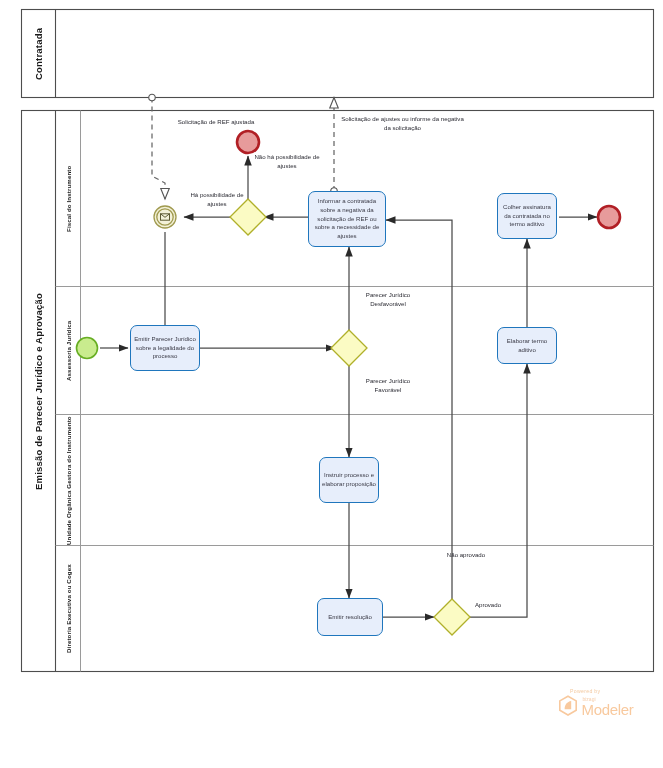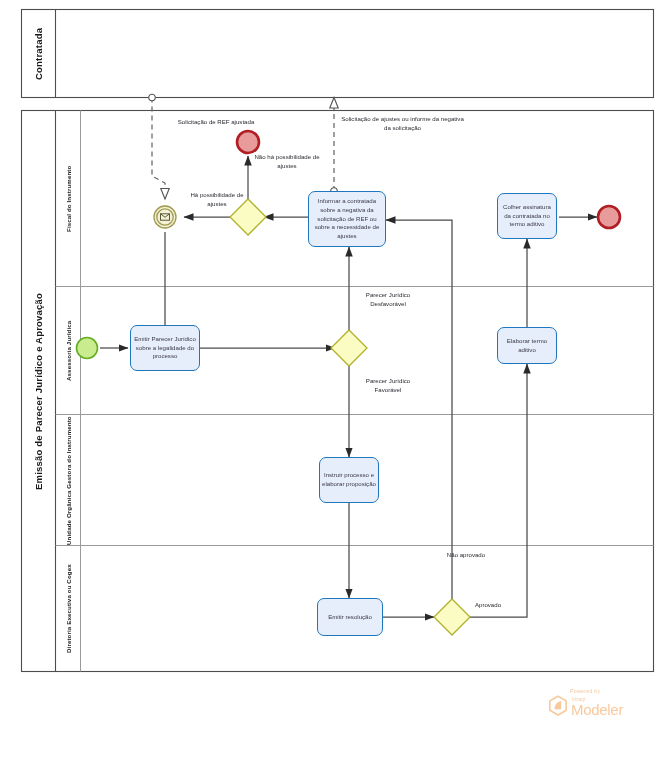--- a/index.html
+++ b/index.html
@@ -77,20 +77,21 @@
     font-size: 5.2px;
     color: #f3c9a0;
     letter-spacing: 0.3px;
     margin-left: 22px;
   }
   .logo-row {
     display: flex;
     align-items: flex-end;
     gap: 3px;
     margin-top: 1px;
+    justify-content: center;
   }
   .logo-word {
     display: flex;
     flex-direction: column;
     line-height: 1;
   }
   .logo-small {
     font-size: 5px;
     color: #f6ceab;
     margin-left: 1px;

